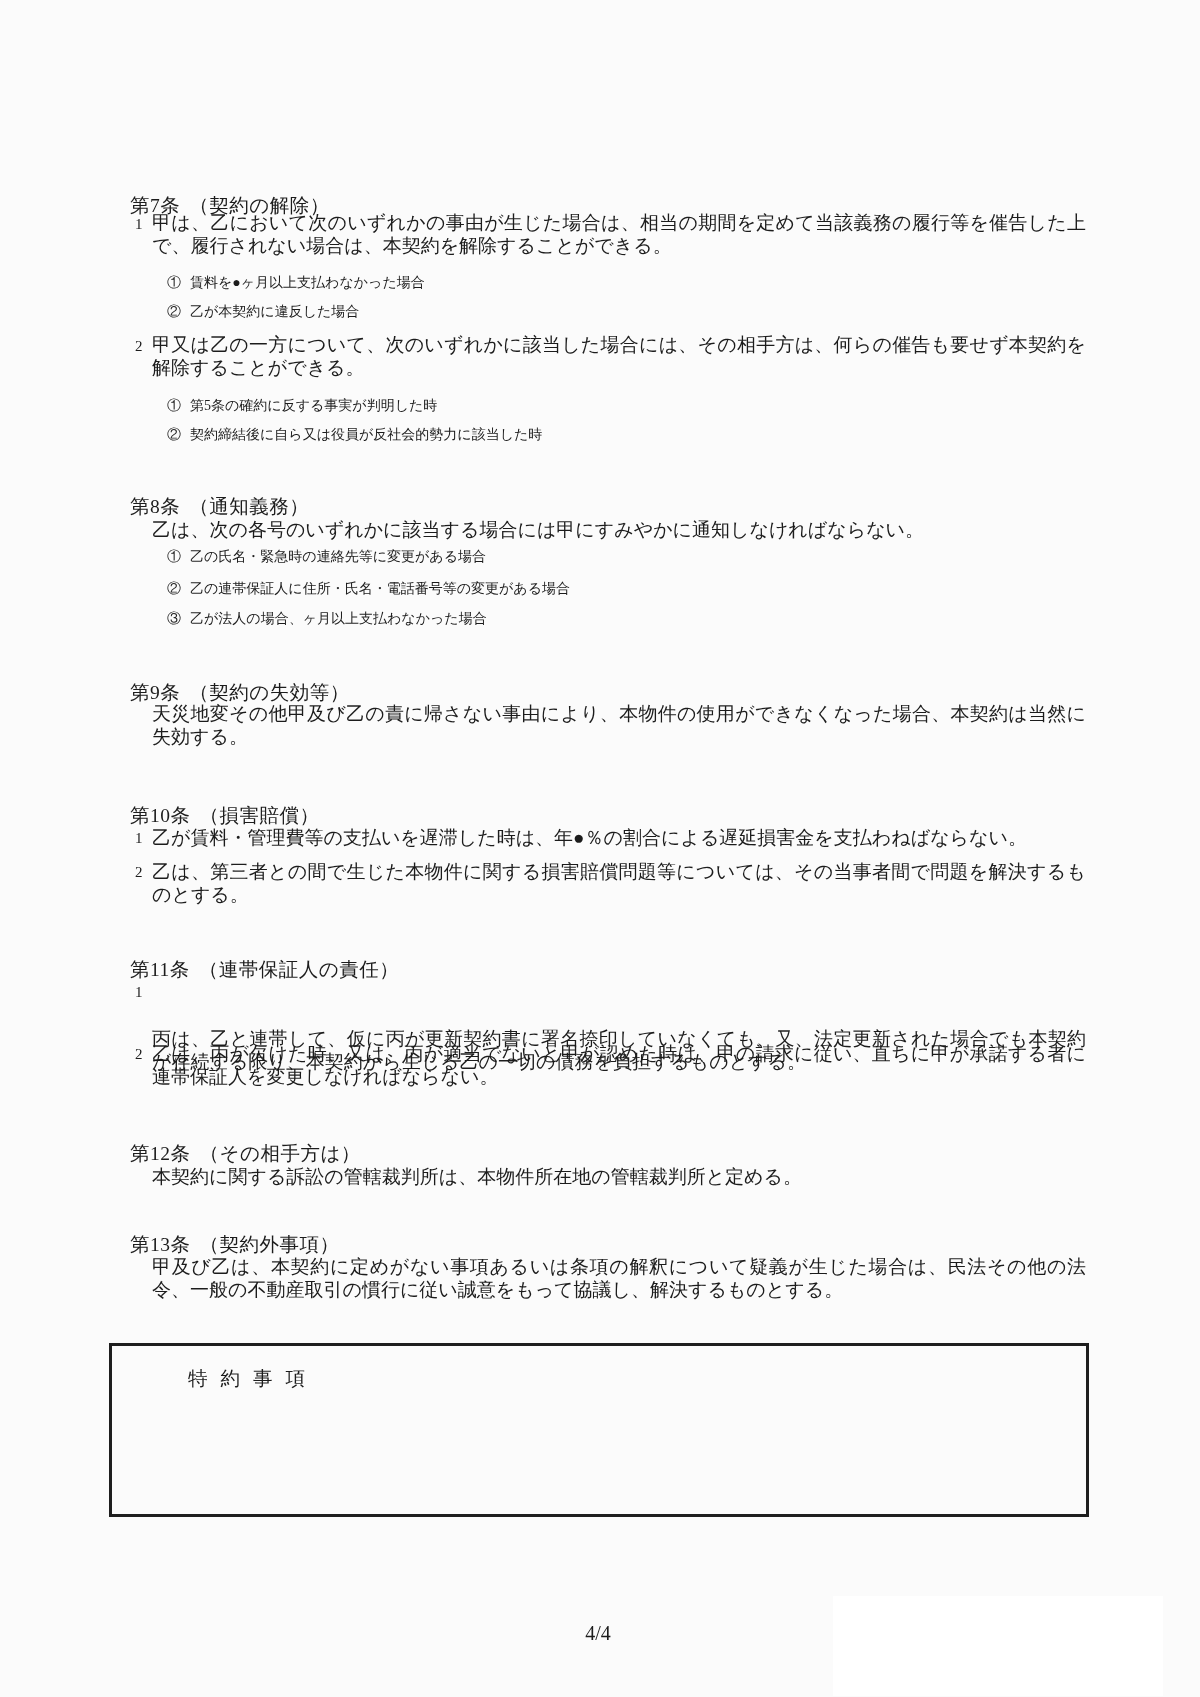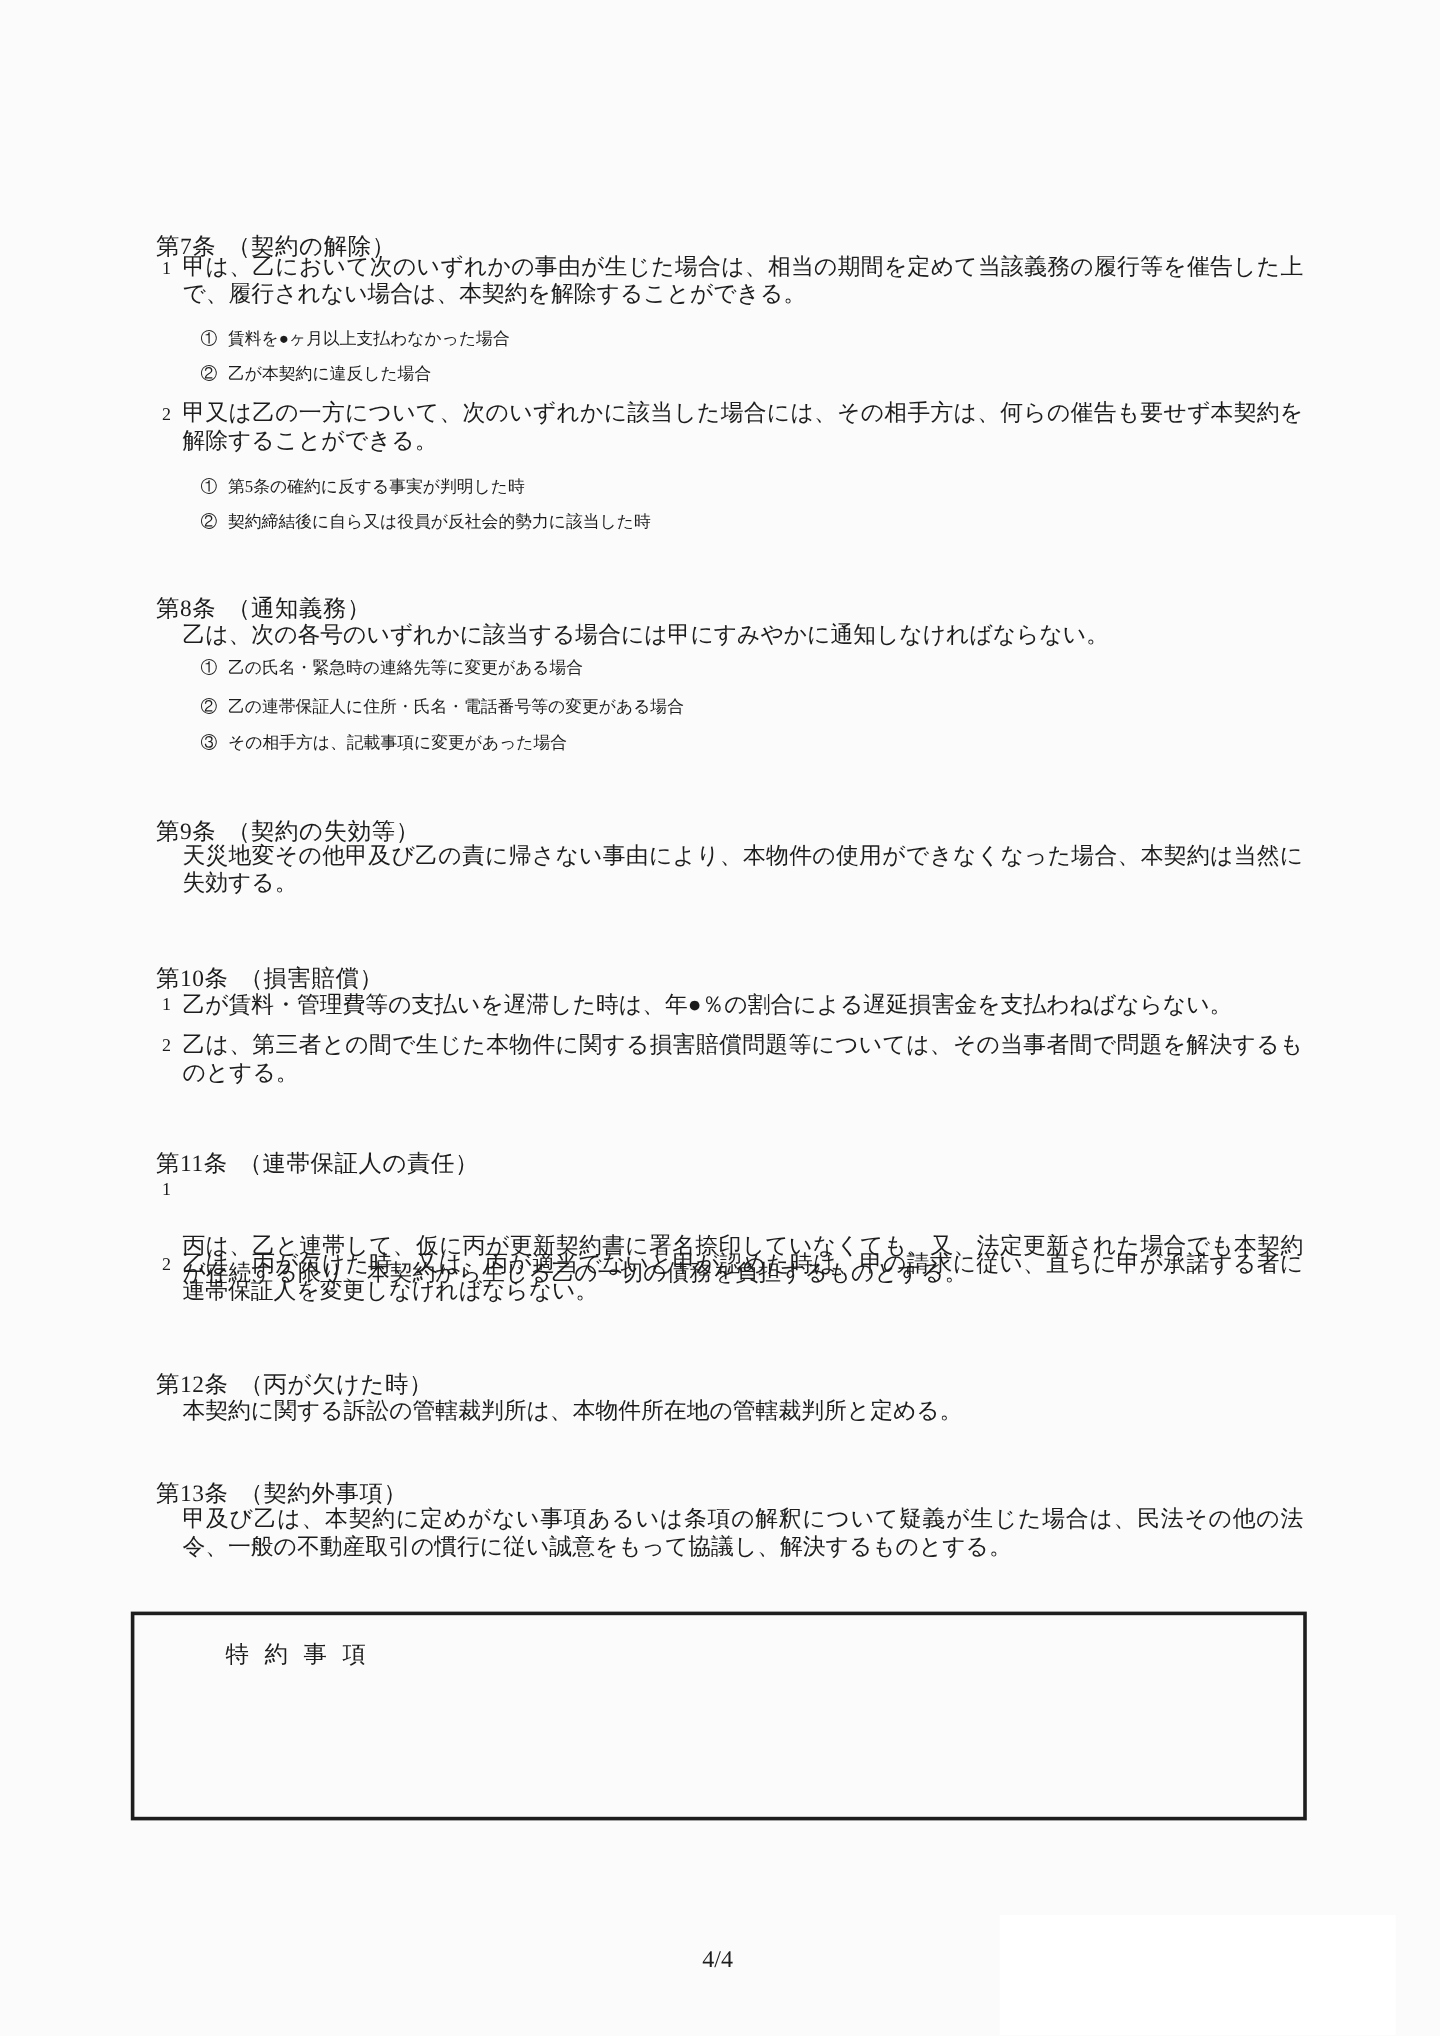--- a/index.html
+++ b/index.html
@@ -67,42 +67,42 @@
 <div class="para" style="top:333px">甲又は乙の一方について、次のいずれかに該当した場合には、その相手方は、何らの催告も要せず本契約を解除することができる。</div>
 
 <div class="citem" style="top:397px"><span class="cnum">①</span><span>第5条の確約に反する事実が判明した時</span></div>
 <div class="citem" style="top:426px"><span class="cnum">②</span><span>契約締結後に自ら又は役員が反社会的勢力に該当した時</span></div>
 
 <h2 class="art-head" style="top:487px"><span class="art-no">第8条</span><span class="art-title">（通知義務）</span></h2>
 
 <div class="para" style="top:518px">乙は、次の各号のいずれかに該当する場合には甲にすみやかに通知しなければならない。</div>
 <div class="citem" style="top:548px"><span class="cnum">①</span><span>乙の氏名・緊急時の連絡先等に変更がある場合</span></div>
 <div class="citem" style="top:580px"><span class="cnum">②</span><span>乙の連帯保証人に住所・氏名・電話番号等の変更がある場合</span></div>
-<div class="citem" style="top:610px"><span class="cnum">③</span><span>その相手方は、記載事項に変更があった場合</span></div>
+<div class="citem" style="top:610px"><span class="cnum">③</span><span>乙が法人の場合、ヶ月以上支払わなかった場合</span></div>
 
 <h2 class="art-head" style="top:673px"><span class="art-no">第9条</span><span class="art-title">（契約の失効等）</span></h2>
 <div class="para" style="top:702px">天災地変その他甲及び乙の責に帰さない事由により、本物件の使用ができなくなった場合、本契約は当然に失効する。</div>
 
 <h2 class="art-head" style="top:796px"><span class="art-no">第10条</span><span class="art-title">（損害賠償）</span></h2>
 
 <div class="pnum" style="top:830px">1</div>
 <div class="para" style="top:826px">乙が賃料・管理費等の支払いを遅滞した時は、年●％の割合による遅延損害金を支払わねばならない。</div>
 
 <div class="pnum" style="top:864px">2</div>
 <div class="para" style="top:860px">乙は、第三者との間で生じた本物件に関する損害賠償問題等については、その当事者間で問題を解決するものとする。</div>
 
 <h2 class="art-head" style="top:950px"><span class="art-no">第11条</span><span class="art-title">（連帯保証人の責任）</span></h2>
 
 <div class="pnum" style="top:984px">1</div>
 <div class="para" style="top:1027px">丙は、乙と連帯して、仮に丙が更新契約書に署名捺印していなくても、又、法定更新された場合でも本契約が存続する限り、本契約から生じる乙の一切の債務を負担するものとする。</div>
 
 <div class="pnum" style="top:1046px">2</div>
 <div class="para" style="top:1042px">乙は、丙が欠けた時、又は、丙が適当でないと甲が認めた時は、甲の請求に従い、直ちに甲が承諾する者に連帯保証人を変更しなければならない。</div>
 
-<h2 class="art-head" style="top:1134px"><span class="art-no">第12条</span><span class="art-title">（丙が欠けた時）</span></h2>
+<h2 class="art-head" style="top:1134px"><span class="art-no">第12条</span><span class="art-title">（その相手方は）</span></h2>
 <div class="para" style="top:1165px">本契約に関する訴訟の管轄裁判所は、本物件所在地の管轄裁判所と定める。</div>
 
 <h2 class="art-head" style="top:1225px"><span class="art-no">第13条</span><span class="art-title">（契約外事項）</span></h2>
 <div class="para" style="top:1255px">甲及び乙は、本契約に定めがない事項あるいは条項の解釈について疑義が生じた場合は、民法その他の法令、一般の不動産取引の慣行に従い誠意をもって協議し、解決するものとする。</div>
 
 <div class="special-box">
   <div class="special-label">特約事項</div>
 </div>
 
 <div class="page-number">4/4</div>

